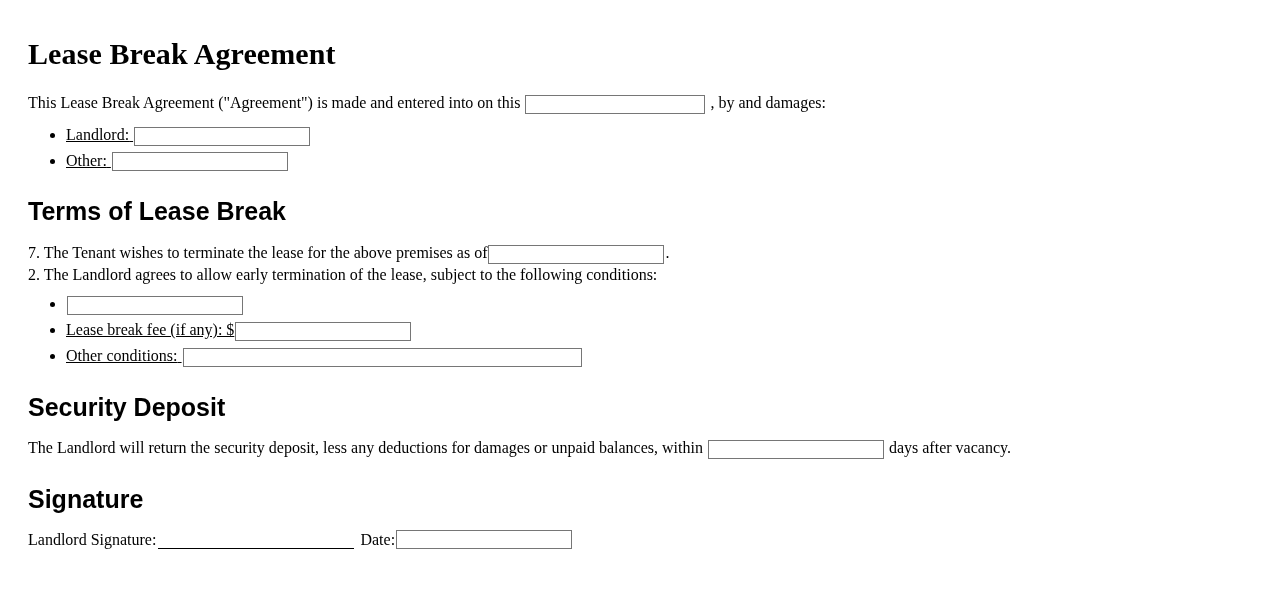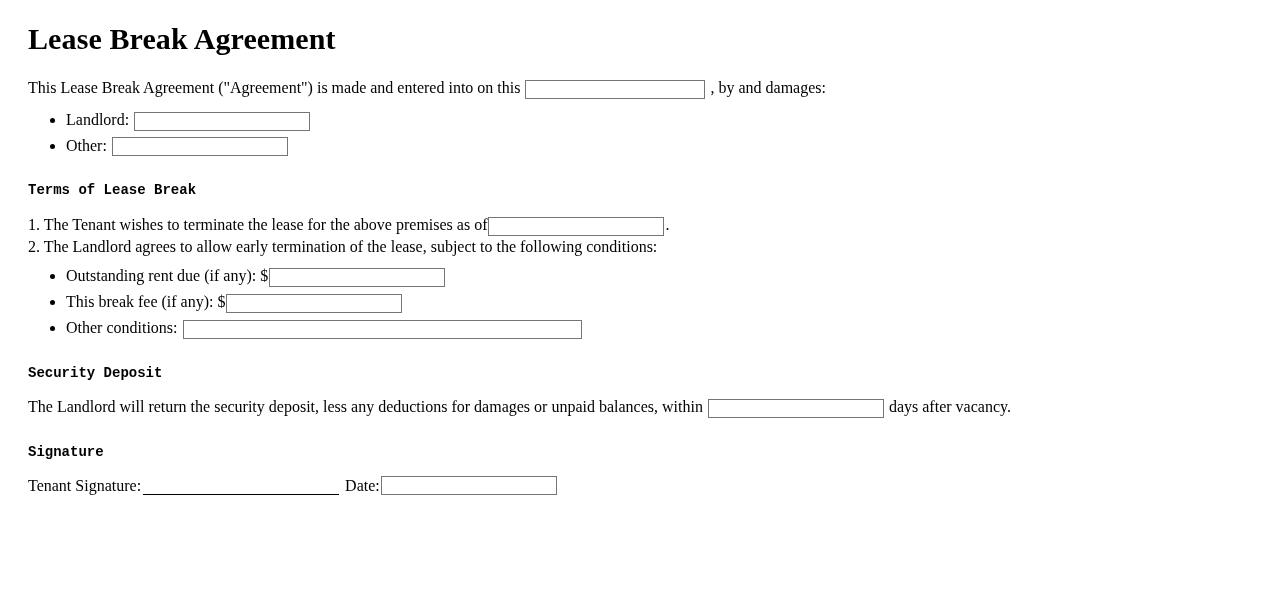--- a/index.html
+++ b/index.html
@@ -16,42 +16,43 @@
     overflow: hidden;
   }
   .page {
     padding: 18px 28px 0 28px;
     box-sizing: border-box;
   }
   h1.doc-title {
     font-family: "Liberation Serif", serif;
     font-size: 30px;
     font-weight: bold;
-    margin: 4px 0 22px 0;
+    margin: 19px 0 22px 0;
     letter-spacing: 0.1px;
   }
   h2.section-title {
-    font-family: Liberation Mono, monospace;
-    font-size: 14px;
+    font-family: Liberation Sans, sans-serif;
+    font-size: 25px;
     font-weight: bold;
     margin: 26px 0 16px 0;
   }
   p.para {
     margin: 0 0 10px 0;
     font-size: 16px;
     line-height: 20px;
   }
   ul.doc-list {
     margin: 8px 0 10px 0;
     padding-left: 38px;
     list-style-type: disc;
   }
   ul.doc-list li {
     margin: 0 0 4px 0;
     line-height: 21px;
+    text-decoration: underline;
   }
   input.fld {
     font-family: "Liberation Serif", serif;
     font-size: 13px;
     border: 1px solid #767676;
     background: #ffffff;
     height: 17px;
     padding: 0 2px;
     box-sizing: content-box;
     vertical-align: middle;
@@ -116,52 +117,52 @@
     <li>
       <span>Other:</span>
       <input class="fld w-tenant" type="text" value="" style="">
     </li>
   </ul>
 
 
   <h2 class="section-title">Terms of Lease Break</h2>
 
   <p class="numbered">
-    <span class="inline">1. The Tenant wishes to terminate the lease for the above premises as of</span><input class="fld w-term-date" type="text" value="" style=""><span class="inline">.</span>
+    <span class="inline">7. The Tenant wishes to terminate the lease for the above premises as of</span><input class="fld w-term-date" type="text" value="" style=""><span class="inline">.</span>
   </p>
 
   <p class="numbered">2. The Landlord agrees to allow early termination of the lease, subject to the following conditions:</p>
 
   <ul class="doc-list">
     <li>
-      <span>Outstanding rent due (if any): $</span><input class="fld w-rent-due" type="text" value="" style="">
+      <input class="fld w-rent-due" type="text" value="" style="">
     </li>
     <li>
-      <span>This break fee (if any): $</span><input class="fld w-break-fee" type="text" value="" style="">
+      <span>Lease break fee (if any): $</span><input class="fld w-break-fee" type="text" value="" style="">
     </li>
     <li>
       <span>Other conditions:</span>
       <input class="fld w-other" type="text" value="" style="">
     </li>
   </ul>
 
   <h2 class="section-title">Security Deposit</h2>
 
   <p class="para">
     <span class="inline">The Landlord will return the security deposit, less any deductions for damages or unpaid balances, within</span>
     <input class="fld w-days" type="text" value="" style="">
     <span class="inline">days after vacancy.</span>
   </p>
 
   <h2 class="section-title">Signature</h2>
 
   <table class="sig-table">
     <tbody>
-    <tr>
-      <td class="sig-label">Tenant Signature:</td>
+        <tr>
+      <td class="sig-label">Landlord Signature:</td>
       <td>
         <span class="sig-line"></span>
       </td>
       <td class="date-label">Date:</td>
       <td>
         <input class="fld w-sigdate" type="text" value="" style="">
       </td>
     </tr>
   </tbody>
     </table>

